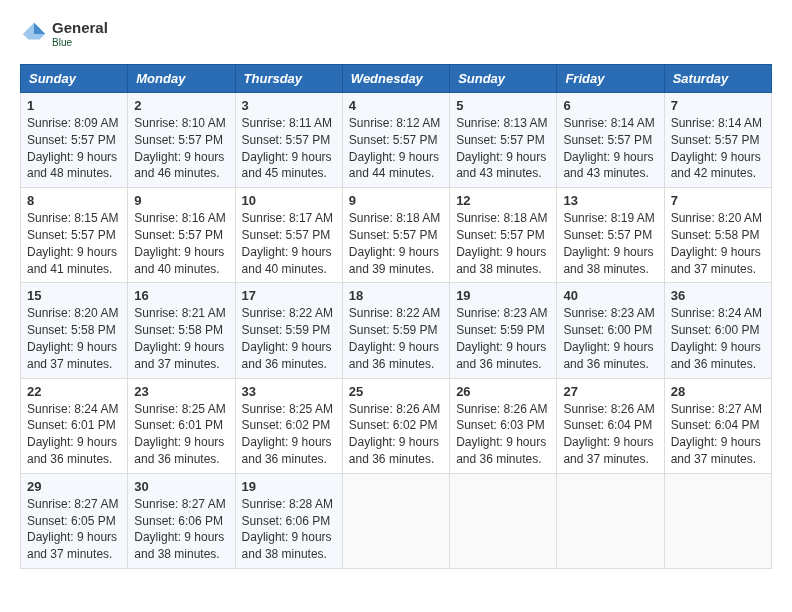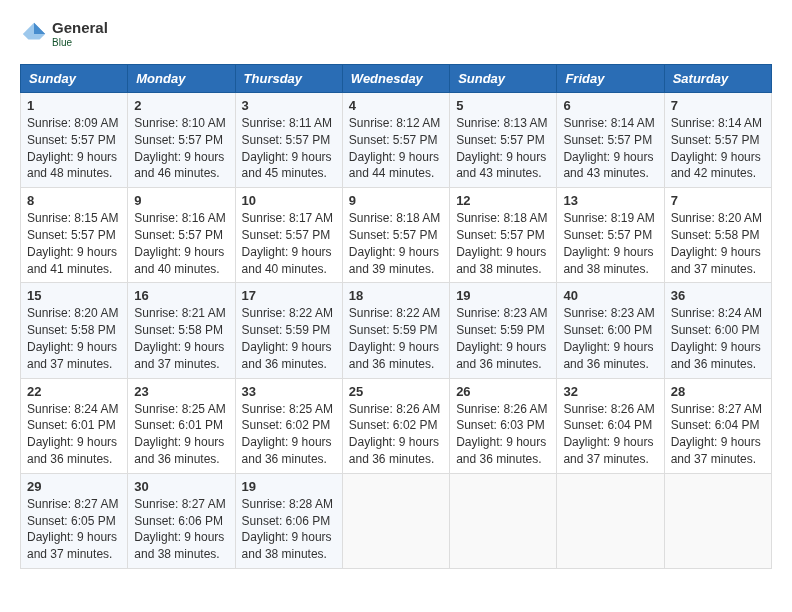--- a/index.html
+++ b/index.html
@@ -335,21 +335,21 @@
       </td>
         <td>
         <span class="day-num">26</span>
         <div class="day-info">
           Sunrise: 8:26 AM<br>
           Sunset: 6:03 PM<br>
           Daylight: 9 hours and 36 minutes.
         </div>
       </td>
         <td>
-        <span class="day-num">32</span>
+        <span class="day-num">27</span>
         <div class="day-info">
           Sunrise: 8:26 AM<br>
           Sunset: 6:04 PM<br>
           Daylight: 9 hours and 37 minutes.
         </div>
       </td>
         <td>
         <span class="day-num">28</span>
         <div class="day-info">
           Sunrise: 8:27 AM<br>

